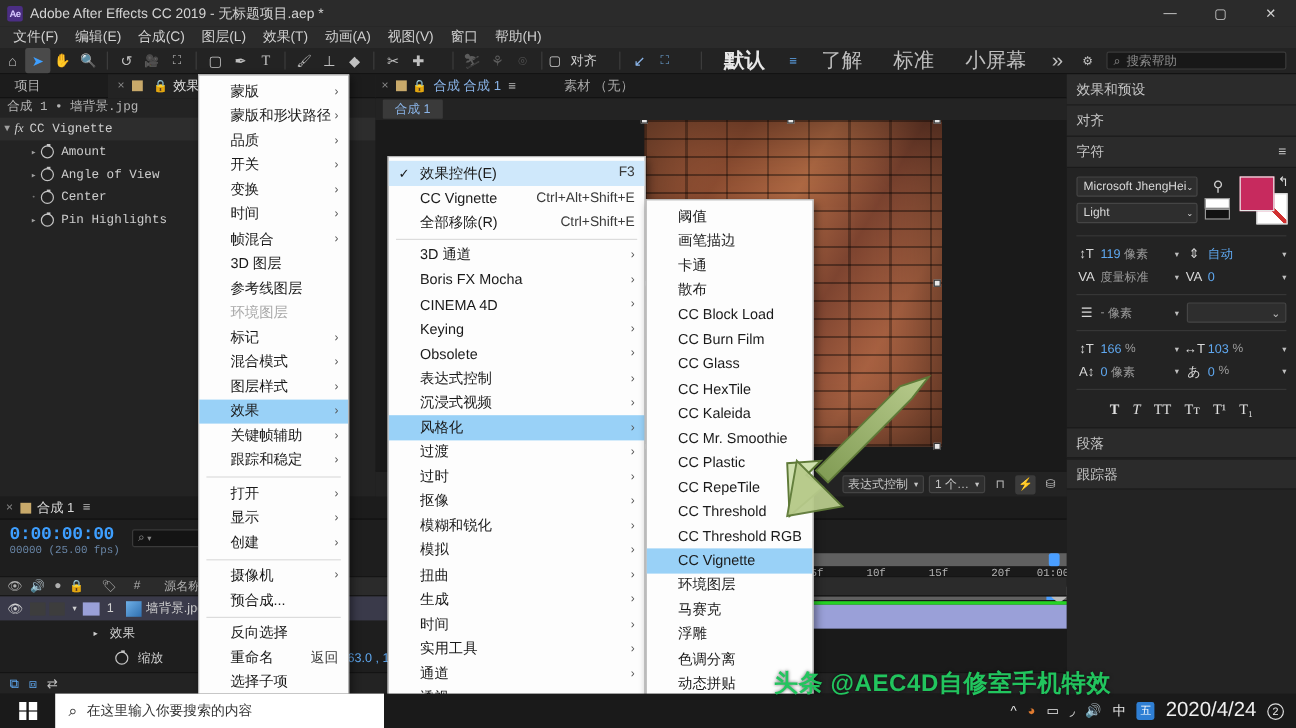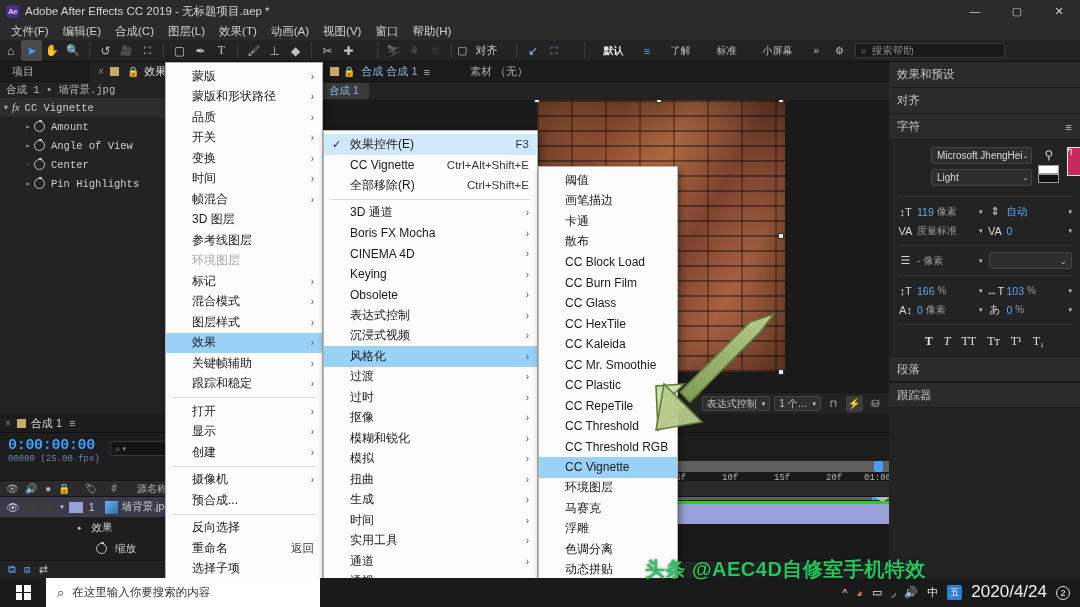--- a/index.html
+++ b/index.html
@@ -50,21 +50,21 @@
   }
   .tool {
     width: 21px; height: 21px; display: flex; align-items: center; justify-content: center;
     color: #c0c0c0; font-size: 12px; position: relative;
   }
   .tool.active { background: #4a4a4a; border-radius: 2px; }
   .tool.active span { color: #3e9fff; }
   .tool.dim { color: #5c5c5c; }
   .tsep { width: 1px; height: 15px; background: #3c3c3c; margin: 0 5px; }
   .tbtn-text { color: #cfcfcf; font-size: 11px; padding: 0 5px; white-space: nowrap; }
-  .ws-item { color: #bfbfbf; font-size: 10px; padding: 0 13px; white-space: nowrap; }
+  .ws-item { color: #bfbfbf; font-size: 17px; padding: 0 13px; white-space: nowrap; }
   .ws-item.sel { color: #e8e8e8; font-weight: bold; }
   .search-help {
     height: 15px; background: #181818; border: 1px solid #3a3a3a; border-radius: 2px;
     display: flex; align-items: center; padding: 0 5px; color: #8a8a8a;
     font-size: 10.5px; width: 150px;
   }
 
   
   .left-panel {
     position: absolute; left: 0; top: 62px; width: 313px; height: 352px;
@@ -153,21 +153,21 @@
   .rp-header {
     height: 26px; background: #2b2b2b; border-bottom: 1px solid #1a1a1a;
     display: flex; align-items: center; justify-content: space-between; padding: 0 8px;
     font-size: 11.5px; color: #c5c5c5;
   }
   .char-body { padding: 7px 8px 5px 8px; }
   .fontrow { display: flex; align-items: center; gap: 5px; margin-bottom: 5px; }
   .fontsel {
     flex: 1; height: 17px; background: #2e2e2e; border: 1px solid #454545; border-radius: 2px;
     display: flex; align-items: center; justify-content: space-between;
-    padding: 0 3px 0 5px; font-size: 10px; color: #d8d8d8; overflow: hidden; white-space: nowrap; margin-left: 34px;
+    padding: 0 3px 0 5px; font-size: 10px; color: #d8d8d8; overflow: hidden; white-space: nowrap;
   }
   .eyedrop { color: #cfcfcf; font-size: 12px; width: 13px; text-align: center; }
   .swatches { position: relative; width: 46px; height: 40px; }
   .sw-fill { position: absolute; left: 2px; top: 0; width: 29px; height: 29px; background: #c72a5e; border: 1px solid #e9e9e9; }
   .sw-stroke {
     position: absolute; left: 16px; top: 14px; width: 26px; height: 26px;
     background: #fff; border: 1px solid #d8d8d8;
   }
   .sw-stroke::after {
     content: ""; position: absolute; left: 0; top: 0; right: 0; bottom: 0;
@@ -679,21 +679,21 @@
     </div>
 
     <div class="rp-sect">
       <span>段落</span>
     </div>
     <div class="rp-sect">
       <span>跟踪器</span>
     </div>
   </div>
 
-  <div class="menu" style="left:165px;top:62px;width:158px;">
+  <div class="menu" style="left:165px;top:62px;width:126px;">
     <div class="mrow">
         <span>蒙版</span>
         <span class="arrow">›</span>
       </div>
     <div class="mrow">
         <span>蒙版和形状路径</span>
         <span class="arrow">›</span>
       </div>
     <div class="mrow">
         <span>品质</span>

